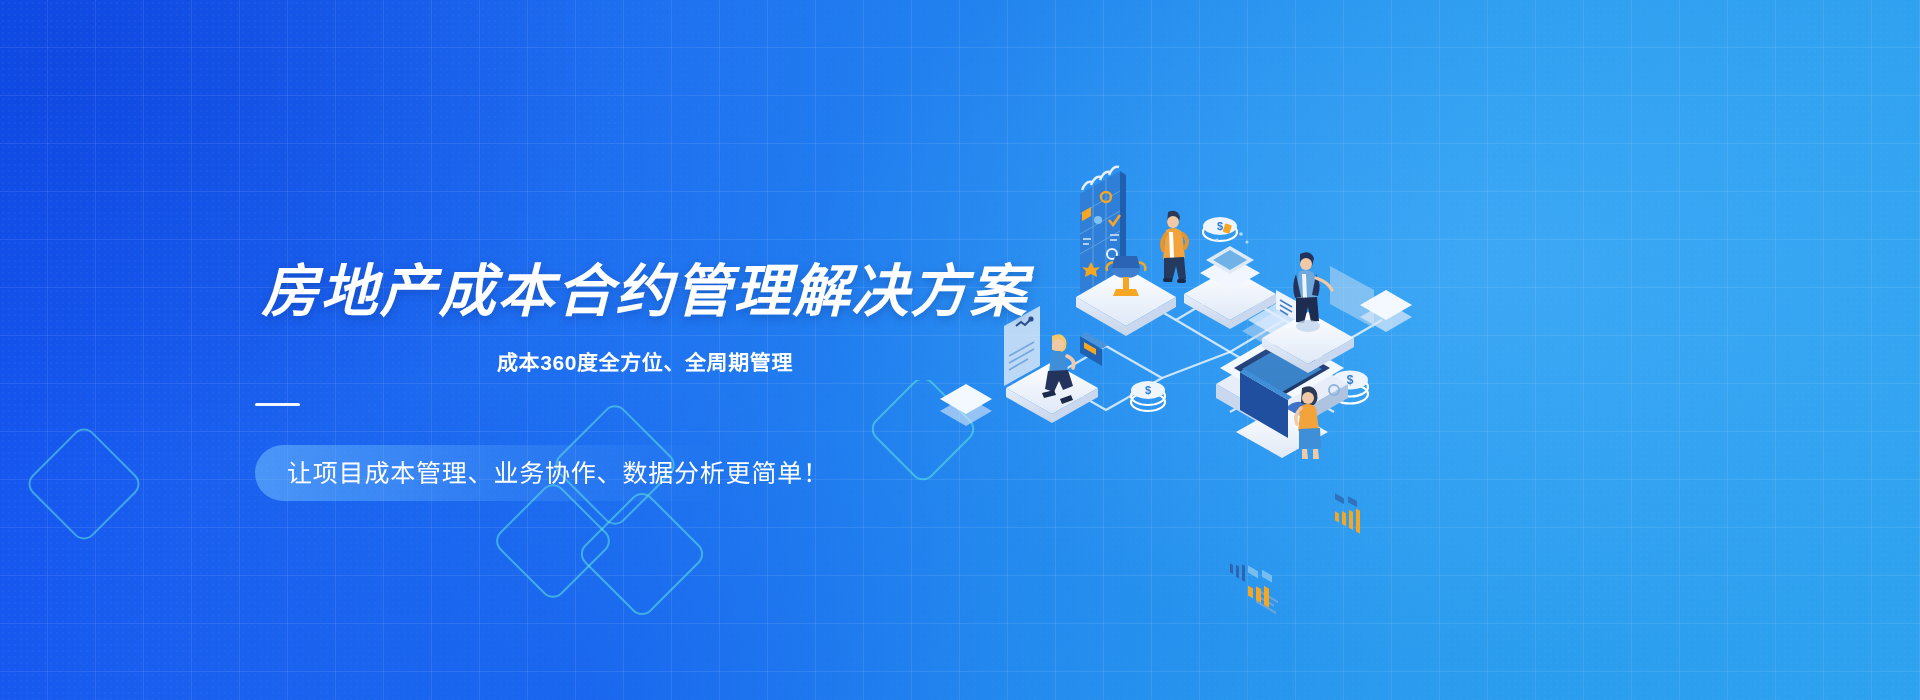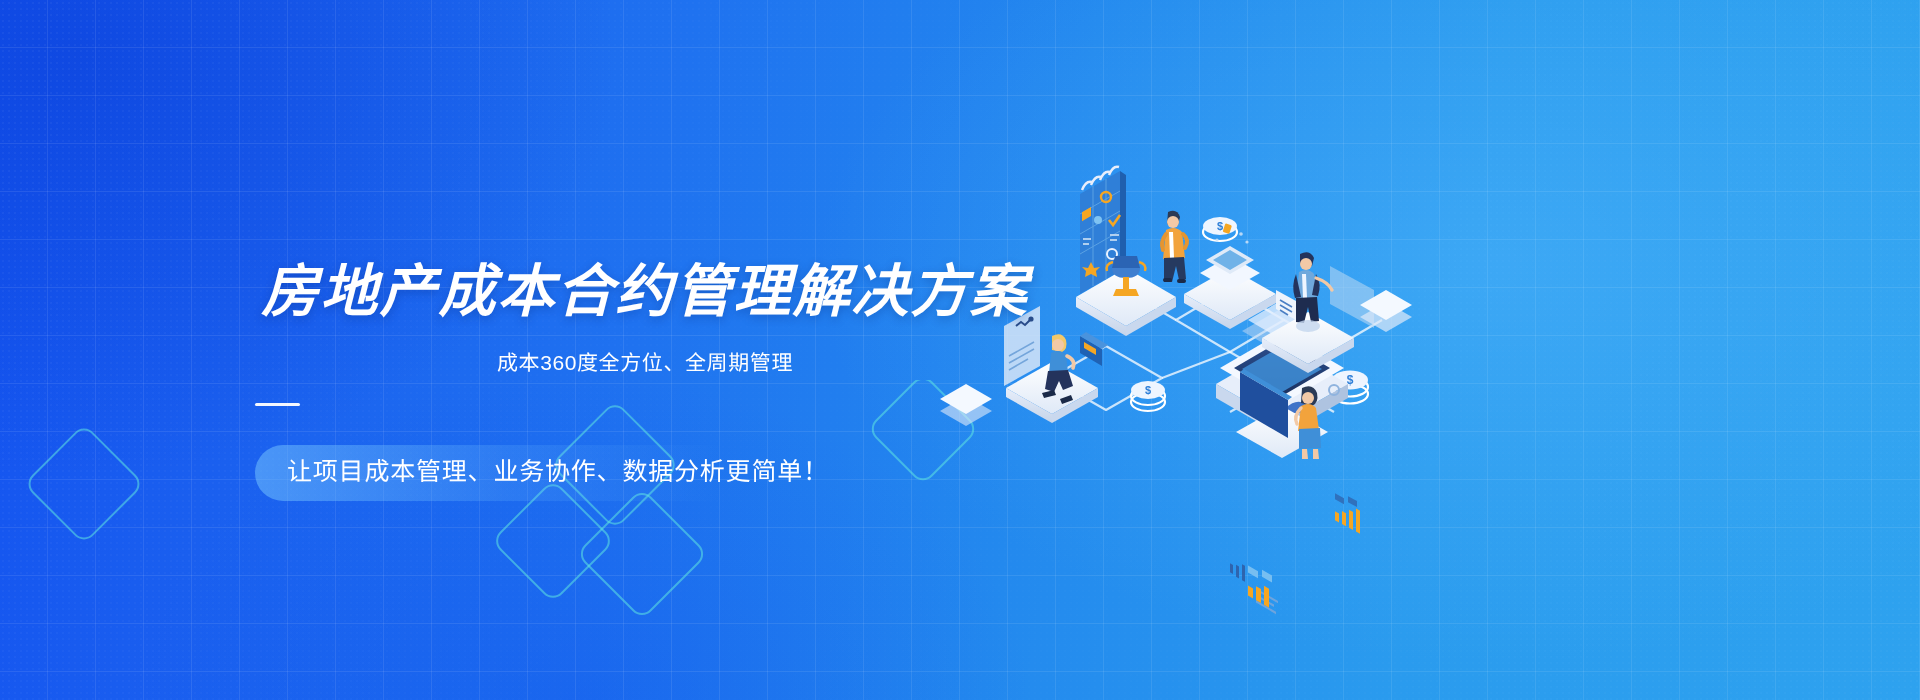--- a/index.html
+++ b/index.html
@@ -63,21 +63,21 @@
     white-space:nowrap;
     text-shadow:0 3px 10px rgba(6,40,120,.30);
   }
 
   .subtitle{
     margin:28px 0 0 0;
     font-size:21px;
     line-height:1.3;
     letter-spacing:.6px;
     color:#ffffff;
-    font-weight:normal;
+    font-weight:bold;
     white-space:nowrap;
   }
 
   .rule{
     margin-top:26px;
     width:45px;height:3px;
     background:#ffffff;
     border-radius:2px;
     opacity:.95;
   }
@@ -89,21 +89,20 @@
     padding:0 24px 0 32px;
     border-radius:28px;
     background:linear-gradient(90deg, rgba(118,198,255,.52) 0%, rgba(110,190,255,.20) 42%, rgba(110,190,255,0) 78%);
     white-space:nowrap;
   }
   .tagline-text{
     font-size:25px;
     letter-spacing:.8px;
     color:#ffffff;
     line-height:1;
-    font-family:Liberation Mono, monospace;
   }
 
   
   .illustration{
     position:absolute;left:930px;top:150px;width:470px;height:290px;
   }
   .illustration svg{display:block;width:100%;height:100%;overflow:visible;}
 </style>
 </head>
 <body>

